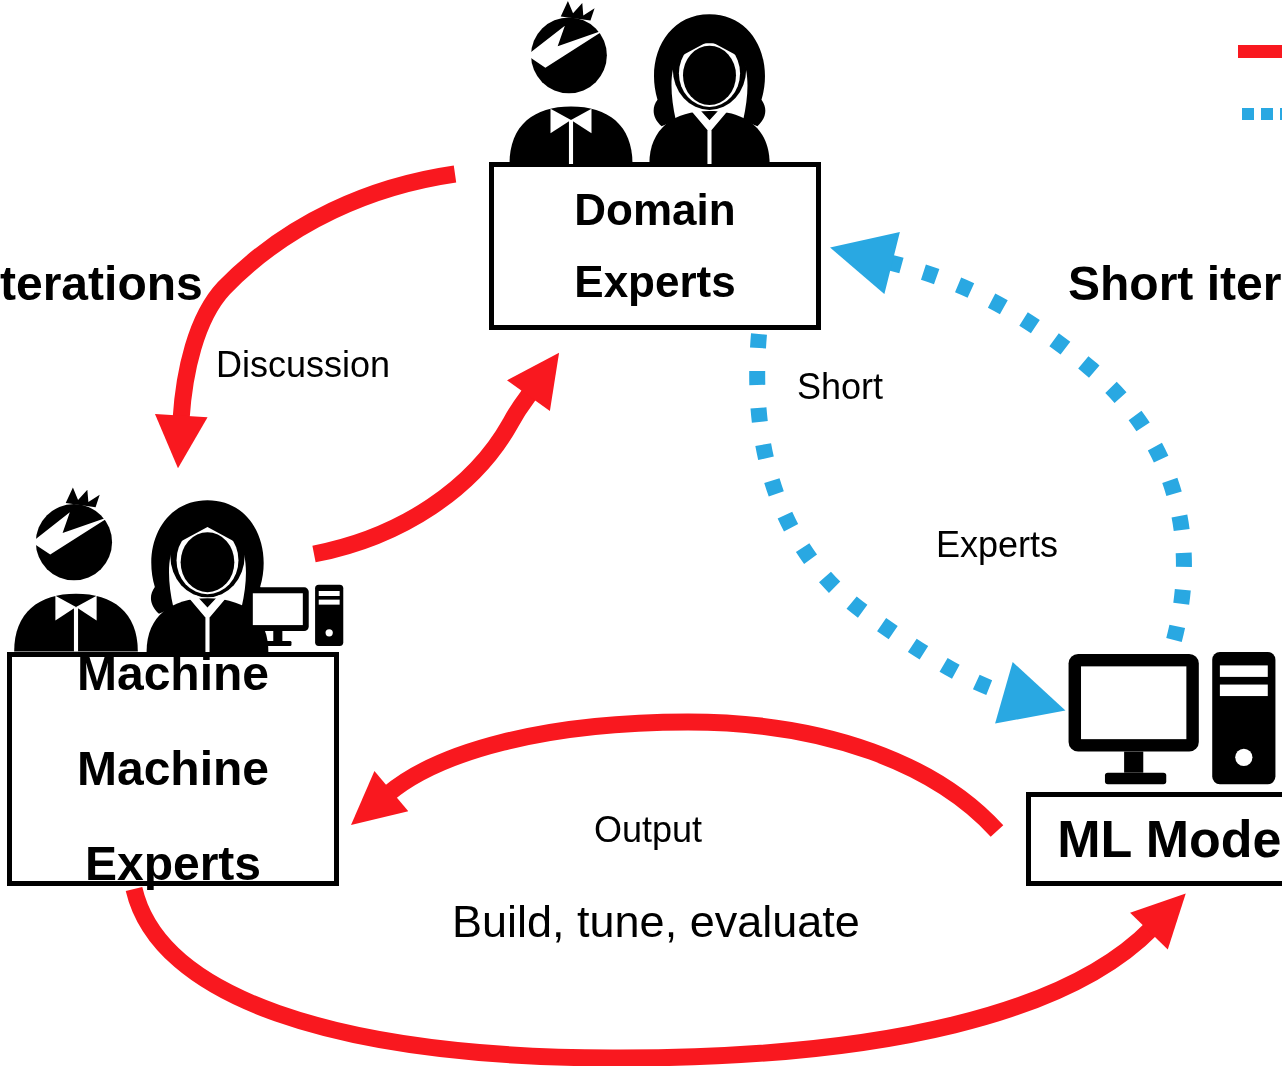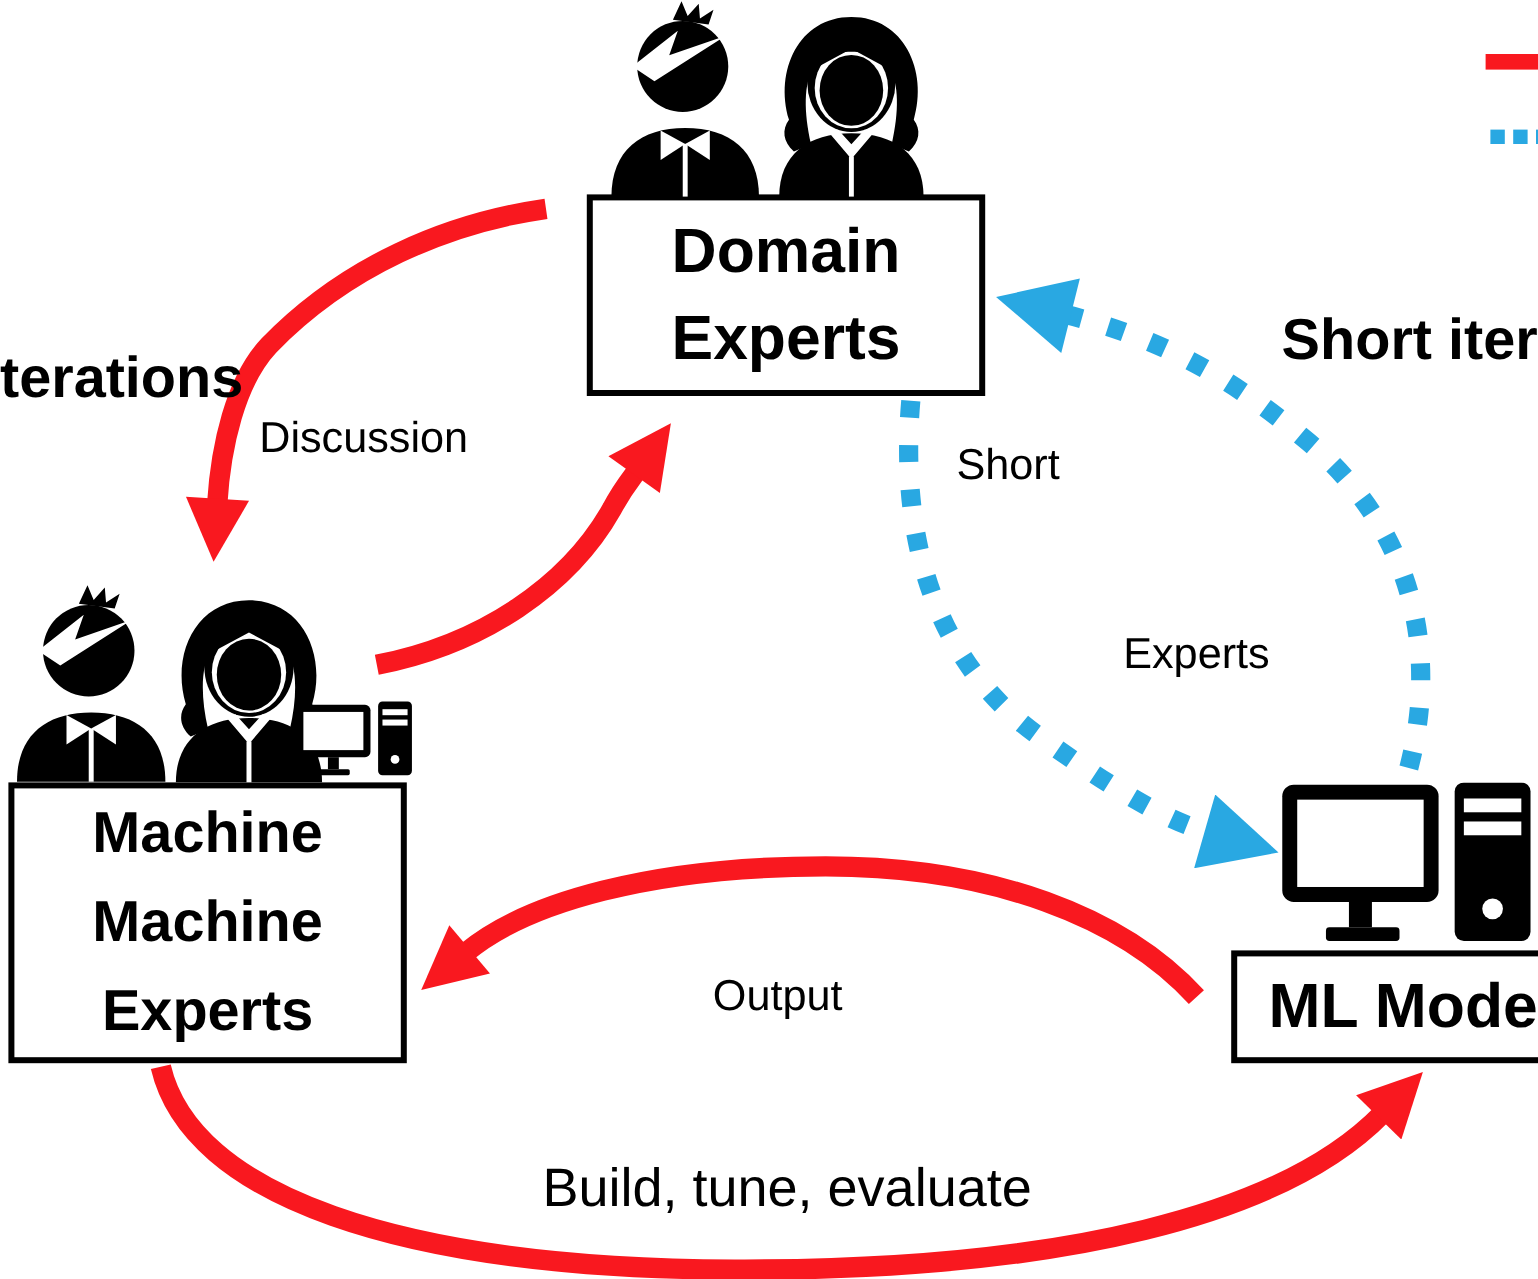--- a/index.html
+++ b/index.html
@@ -29,41 +29,41 @@
     justify-content: center;
     text-align: center;
     z-index: 3;
   }
   .node-box .bl {
     font-weight: 700;
     color: var(--ink, #000);
     white-space: nowrap;
   }
   #domain-box   { left: 489px; top: 162px; width: 332px; height: 168px; }
-  #domain-box .bl { font-size: 52px; line-height: 72px; text-align: right; }
-  #mlx-box      { left: 7px;  top: 652px; width: 332px; height: 234px; }
+  #domain-box .bl { font-size: 44px; line-height: 72px; text-align: right; }
+  #mlx-box      { left: 7px;  top: 652px; width: 332px; height: 234px; gap: 21px; }
   #mlx-box .bl  { font-size: 48px; line-height: 74px; }
   #model-box    { left: 1026px; top: 792px; width: 330px; height: 94px; }
   #model-box .bl{ font-size: 52px; line-height: 84px; }
 
   
   .edge-label, .side-label {
     position: absolute;
     color: var(--ink, #000);
     white-space: nowrap;
     z-index: 4;
   }
   .edge-label { font-size: 36px; font-weight: 400; }
   .side-label { font-size: 48px; font-weight: 700; }
   #lbl-discussion { left: 216px; top: 344px; }
   #lbl-input      { left: 797px; top: 366px; }
   #lbl-response   { left: 936px; top: 524px; }
   #lbl-output     { left: 594px; top: 782px; margin-top: 27px; }
-  #lbl-build      { left: 452px; top: 964px; font-size: 45px; }
-  #lbl-left-iter  { left: 0px;    top: 256px; margin-top: 32px; }
+  #lbl-build      { left: 452px; top: 896px; font-size: 45px; }
+  #lbl-left-iter  { left: 0px;    top: 256px; }
   #lbl-right-iter { left: 1068px; top: 256px; }
 
   
   .icon { position: absolute; z-index: 3; }
 
   
   #legend-red {
     position: absolute; left: 1238px; top: 45px;
     width: 50px; height: 13px;
     background: var(--red, #f9181f); z-index: 4;

